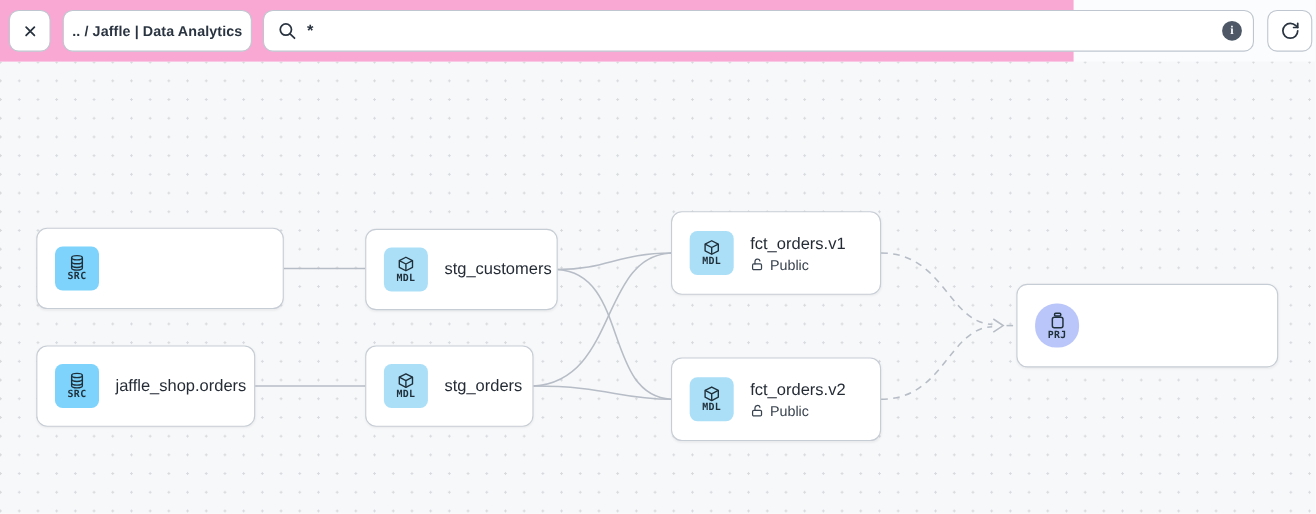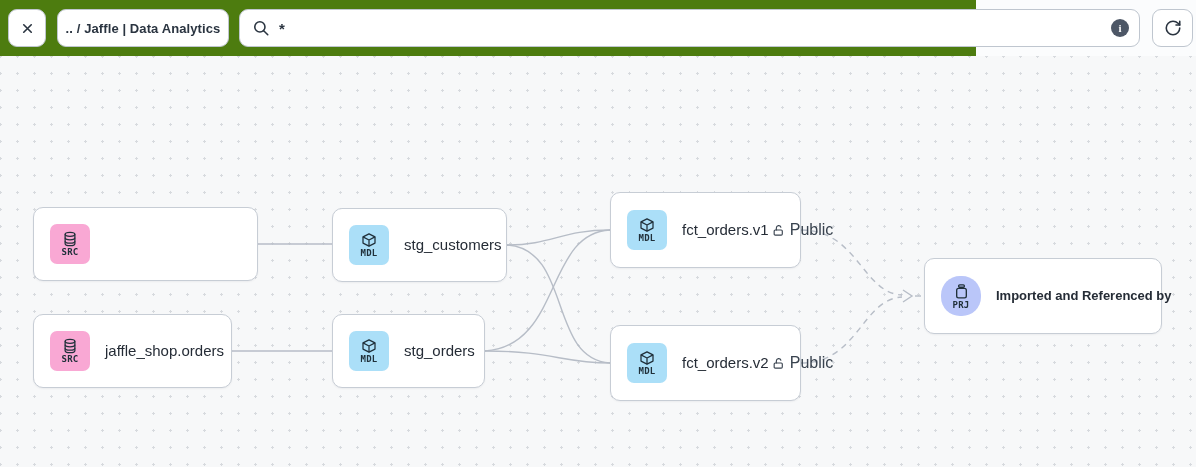--- a/index.html
+++ b/index.html
@@ -16,21 +16,21 @@
     background-size:17px 17px;
     background-position:9px 9px;
     z-index:0;
   }
 
   .edge-layer { position:absolute; left:0; top:0; width:1196px; height:467px; z-index:1; pointer-events:none; }
   .edge { stroke:#b7bdc7; stroke-width:1.4; fill:none; }
   .edge-dashed { stroke:#b7bdc7; stroke-width:1.4; fill:none; stroke-dasharray:6 5; }
 
   
-  .toolbar { position:absolute; left:0; top:0; width:976px; height:56px; background:#4d7c0f; z-index:3; }
+  .toolbar { position:absolute; left:0; top:0; width:976px; height:56px; background:#f9a8d4; z-index:3; }
   .tbtn {
     position:absolute; top:9px; height:38px; background:#ffffff;
     border:1px solid #bfc6cf; border-radius:9px; cursor:pointer;
     display:flex; align-items:center; justify-content:center;
     color:#2a3440; font-family:"Liberation Sans", sans-serif;
   }
   .btn-close { left:8px; width:38px; }
   .btn-crumb { left:57px; width:172px; font-size:13px; font-weight:700; letter-spacing:.1px; }
   .btn-refresh { left:1152px; width:41px; }
 
@@ -58,26 +58,26 @@
     box-shadow:0 1px 2px rgba(16,24,40,.05);
   }
   .badge {
     width:40px; height:40px; border-radius:7px; flex:0 0 auto;
     display:flex; flex-direction:column; align-items:center; justify-content:center; gap:1px;
   }
   .badge-label {
     font-family:"DejaVu Sans Mono", monospace; font-size:9px; font-weight:700;
     color:#20303a; letter-spacing:.3px; line-height:1;
   }
-  .badge-src { background:#f9a8d4; }
+  .badge-src { background:#7dd3fc; }
   .badge-mdl { background:#abdff8;text-align:right; }
   .badge-prj { background:#bac6f9;border-radius:19px; }
-  .node-text { display:flex; flex-direction:row; gap:3px; min-width:0; }
+  .node-text { display:flex; flex-direction:column; gap:3px; min-width:0; }
   .node-title { font-size:15px; color:#252c36; line-height:1.15; white-space:nowrap; }
-  .node-sub { display:flex; align-items:center; gap:5px; font-size:16px; color:#39434f; line-height:1; }
+  .node-sub { display:flex; align-items:center; gap:5px; font-size:13px; color:#39434f; line-height:1; }
   .node-subtitle { font-size:13px; font-weight:700; color:#252c36; line-height:1.2; white-space:nowrap; }
   .node-title-lg { font-size:17px; color:#252c36; line-height:1.2; white-space:nowrap; }
 
   .n-src-customers { left:33px;  top:207px; width:225px; height:74px; }
   .n-src-orders    { left:33px;  top:314px; width:199px; height:74px; }
   .n-stg-customers { left:332px; top:208px; width:175px; height:74px; }
   .n-stg-orders    { left:332px; top:314px; width:153px; height:74px; }
   .n-fct-v1        { left:610px; top:192px; width:191px; height:76px; }
   .n-fct-v2        { left:610px; top:325px; width:191px; height:76px; }
   .n-prj           { left:924px; top:258px; width:238px; height:76px; }
@@ -222,17 +222,16 @@
 
   <div class="node n-prj">
     <span class="badge badge-prj">
       <svg class="icon" width="17" height="17" viewBox="0 0 24 24" fill="none" stroke="#20303a" stroke-width="1.9" stroke-linejoin="round">
           <rect x="8" y="2.6" width="8" height="3.4" rx="1.4"></rect>
           <rect x="5.2" y="7.6" width="13.6" height="13.4" rx="2.6"></rect>
         </svg>
       <span class="badge-label">PRJ</span>
     </span>
     <div class="node-text">
-      <div class="node-subtitle">Imported and Referenced by</div>
     </div>
   </div>
 
 </div>
 
 </body></html>

